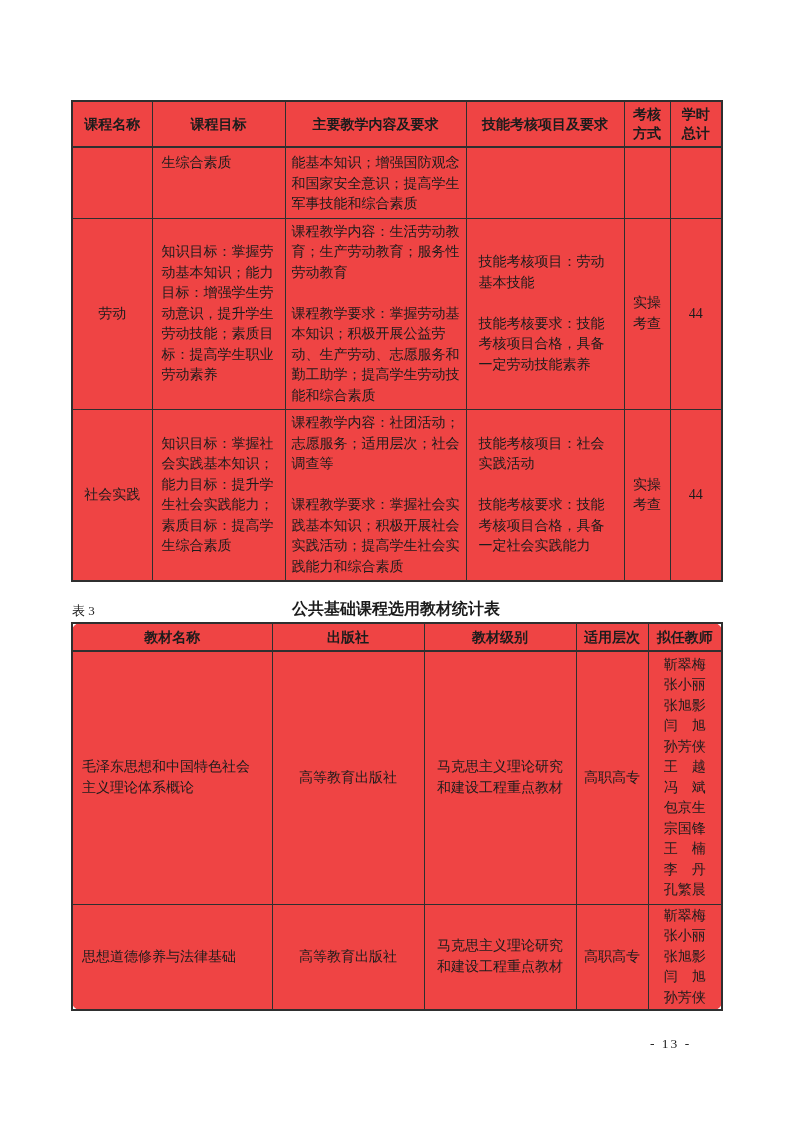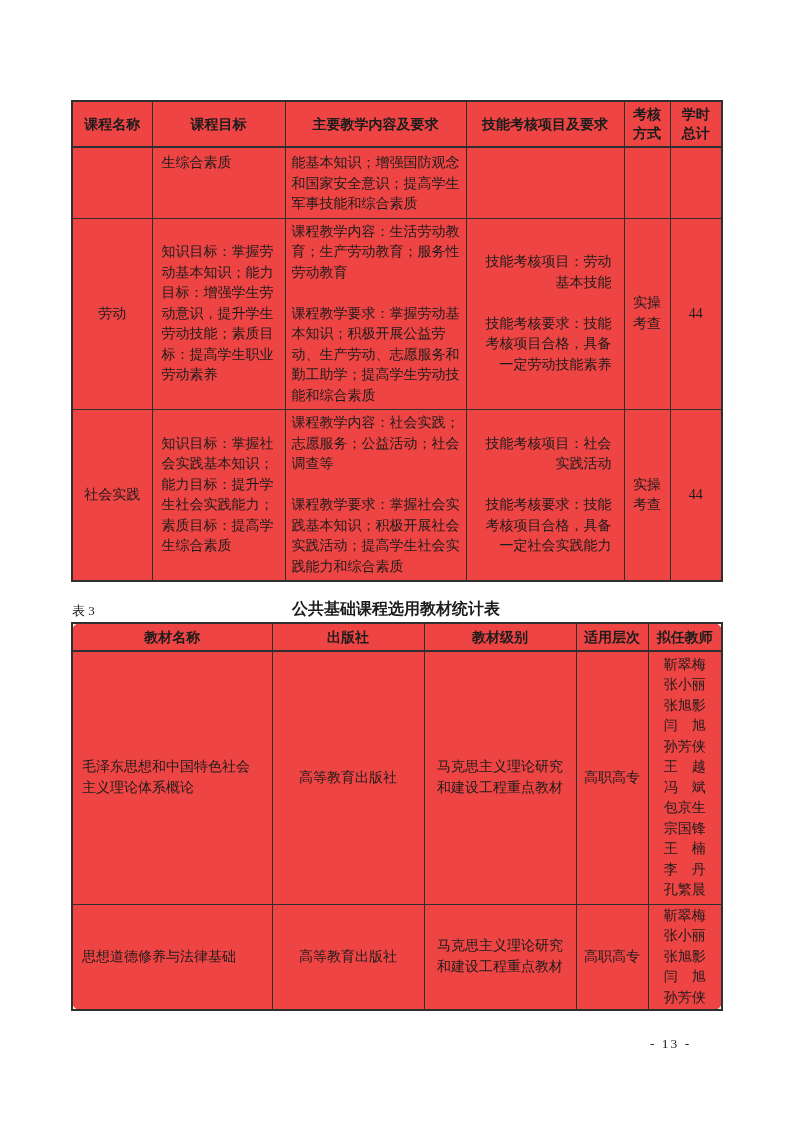--- a/index.html
+++ b/index.html
@@ -33,21 +33,21 @@
   .doc-table td { line-height:20.5px; vertical-align:middle; }
   
   .t1 { left:71px; top:100px; width:650px; }
   .t1 thead tr { height:46px; }
   .t1 .r-cont  { height:62px; }
   .t1 .r-labor { height:190px; }
   .t1 .r-social{ height:166px; }
   .c-name  { text-align:center; }
   .c-goal  { text-align:left; padding:15px 9px; }
   .c-content { text-align:left; padding:3px 6px; }
-  .c-skill { text-align:right; padding:3px 12px; }
+  .c-skill { text-align:left; padding:3px 12px; }
   .c-method{ text-align:center; white-space:pre-line; }
   .c-hours { text-align:center; font-size:13px; }
   .r-cont td { vertical-align:top; padding-top:5px; }
   .para + .para { margin-top:20.5px; }
   
   .t2-caption {
     position:absolute; left:71px; top:598px; width:650px; height:22px;
   }
   .t2-label { position:absolute; left:1px; bottom:0; font-size:13px;text-align:center; }
   .t2-title {
@@ -118,21 +118,21 @@
           <div class="para">技能考核要求：技能考核项目合格，具备一定劳动技能素养</div>
         </td>
         <td class="c-method">实操
 考查</td>
         <td class="c-hours">44</td>
       </tr>
       <tr class="r-social">
         <td class="c-name">社会实践</td>
         <td class="c-goal">知识目标：掌握社会实践基本知识；能力目标：提升学生社会实践能力；素质目标：提高学生综合素质</td>
         <td class="c-content">
-          <div class="para">课程教学内容：社会实践；志愿服务；公益活动；社会调查等</div>
+          <div class="para">课程教学内容：社团活动；志愿服务；适用层次；社会调查等</div>
           <div class="para">课程教学要求：掌握社会实践基本知识；积极开展社会实践活动；提高学生社会实践能力和综合素质</div>
         </td>
         <td class="c-skill">
           <div class="para">技能考核项目：社会实践活动</div>
           <div class="para">技能考核要求：技能考核项目合格，具备一定社会实践能力</div>
         </td>
         <td class="c-method">实操
 考查</td>
         <td class="c-hours">44</td>
       </tr>

